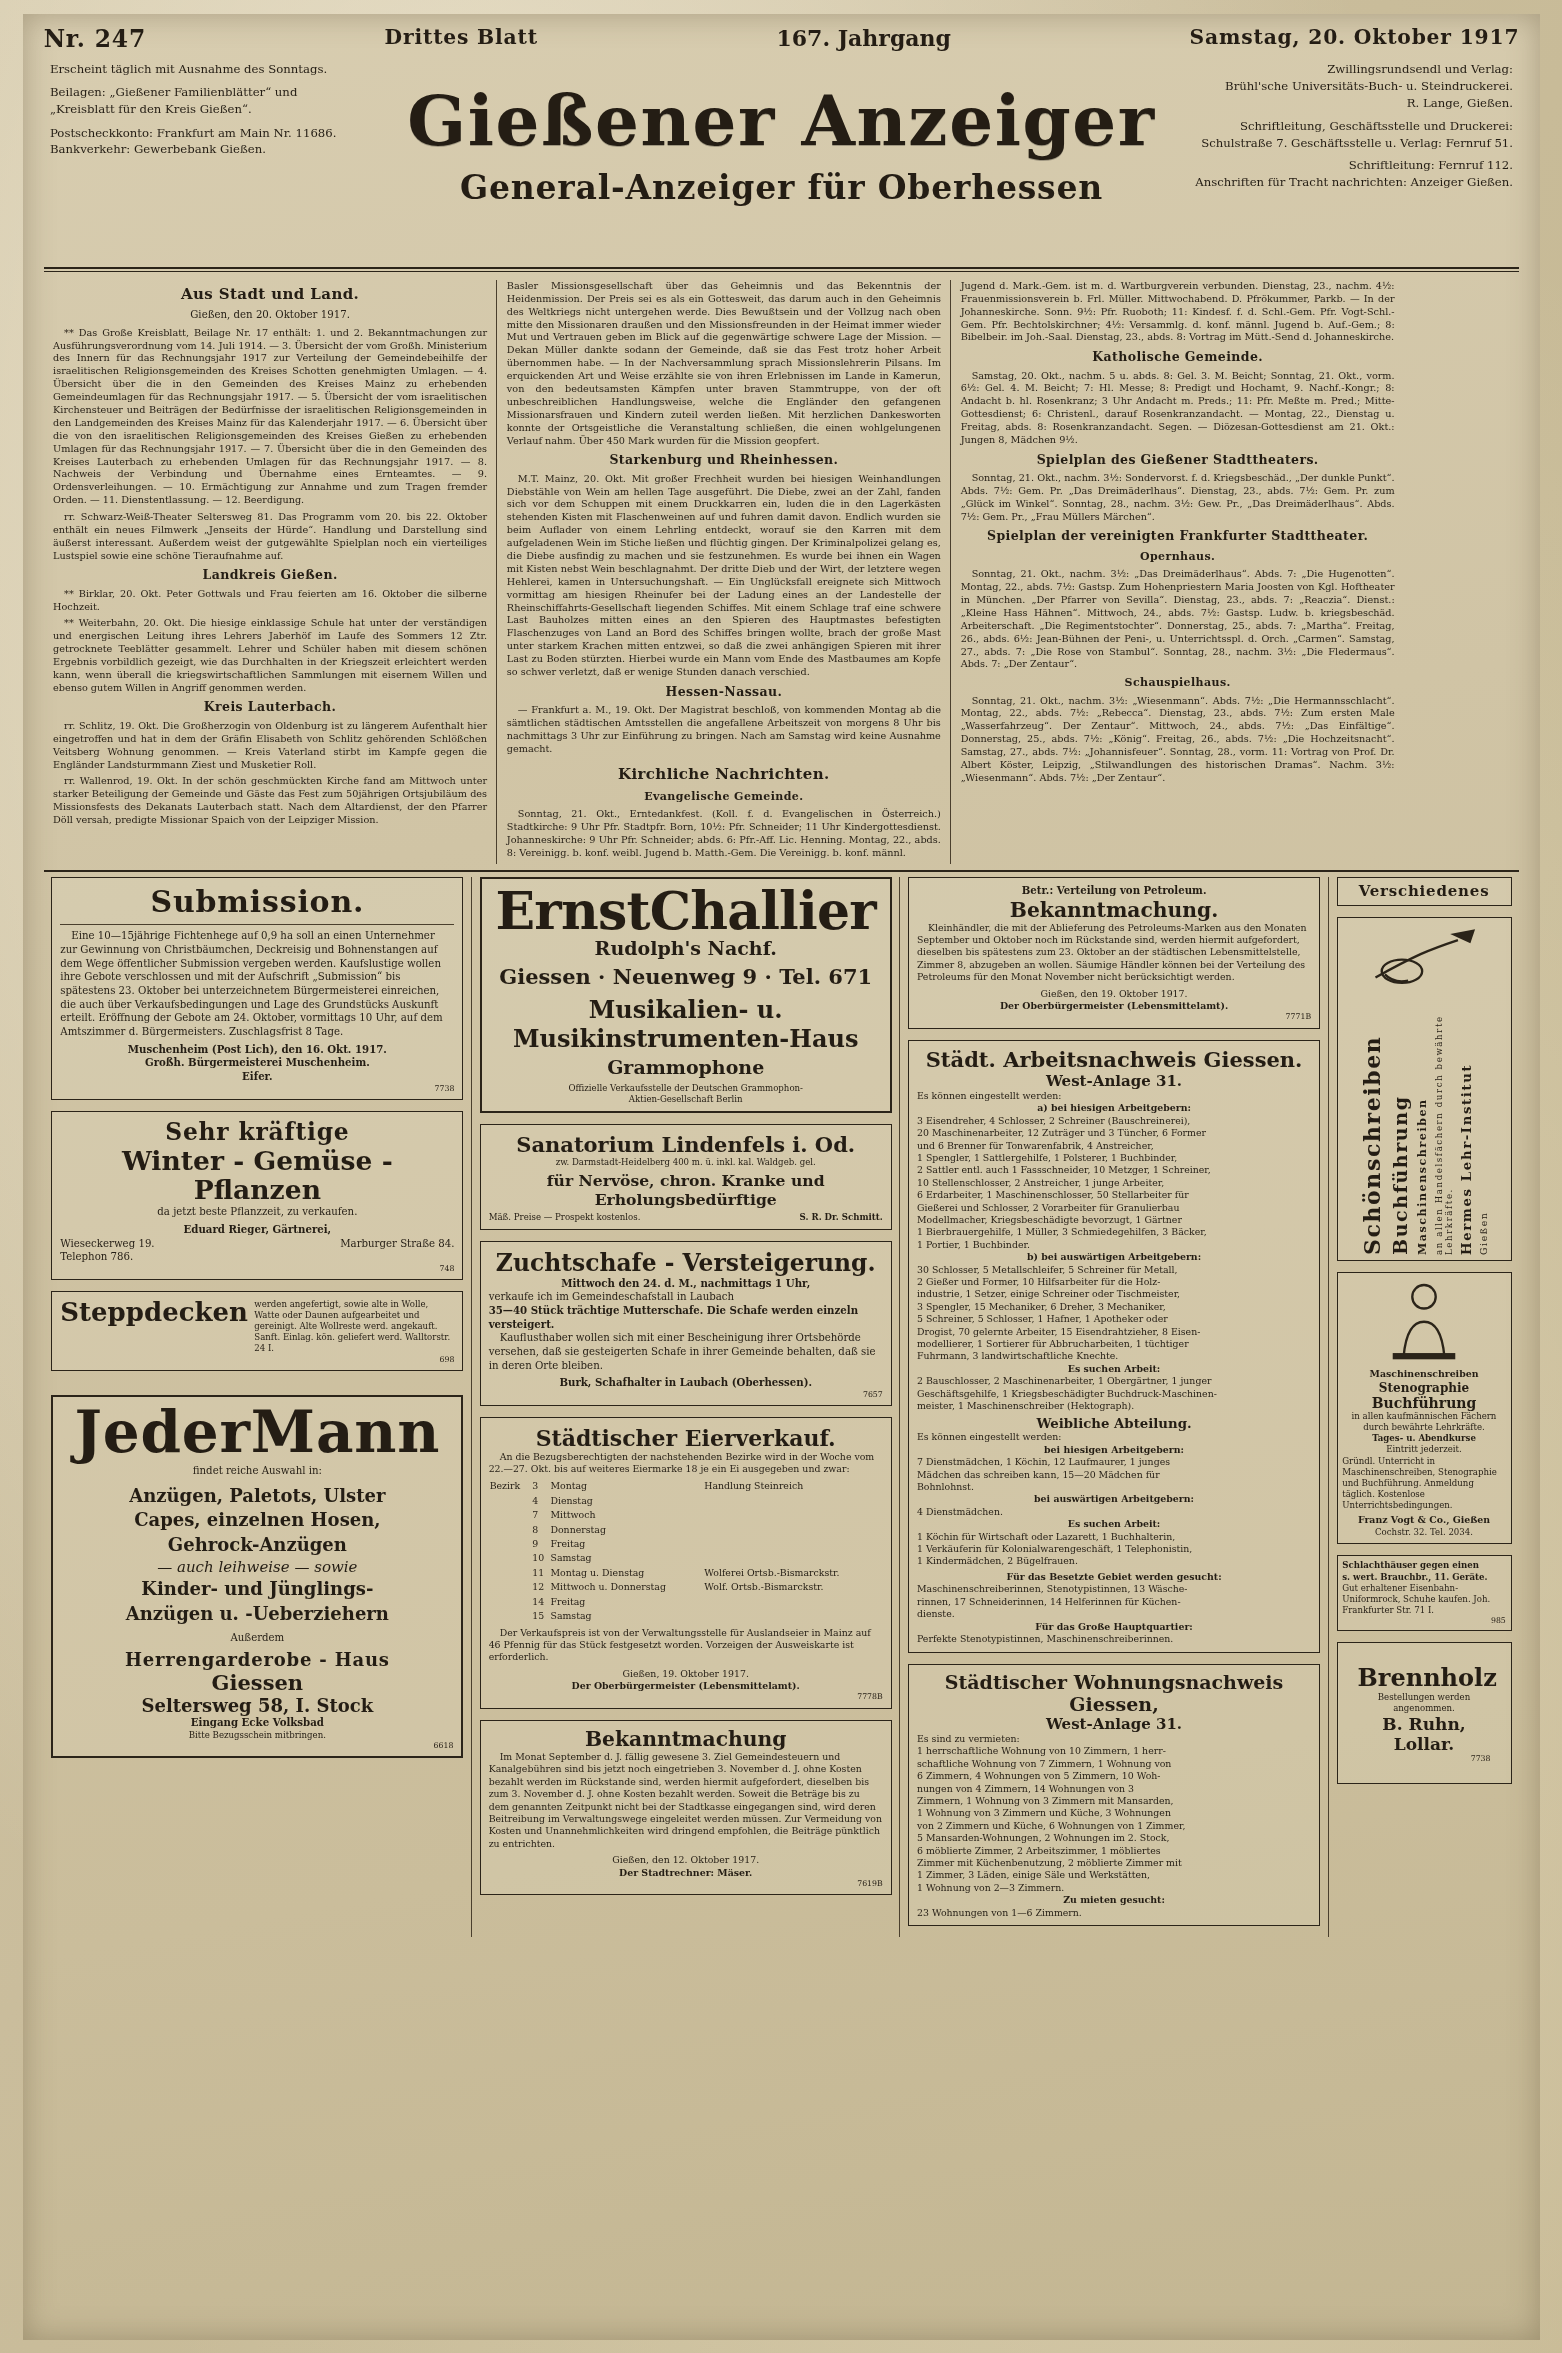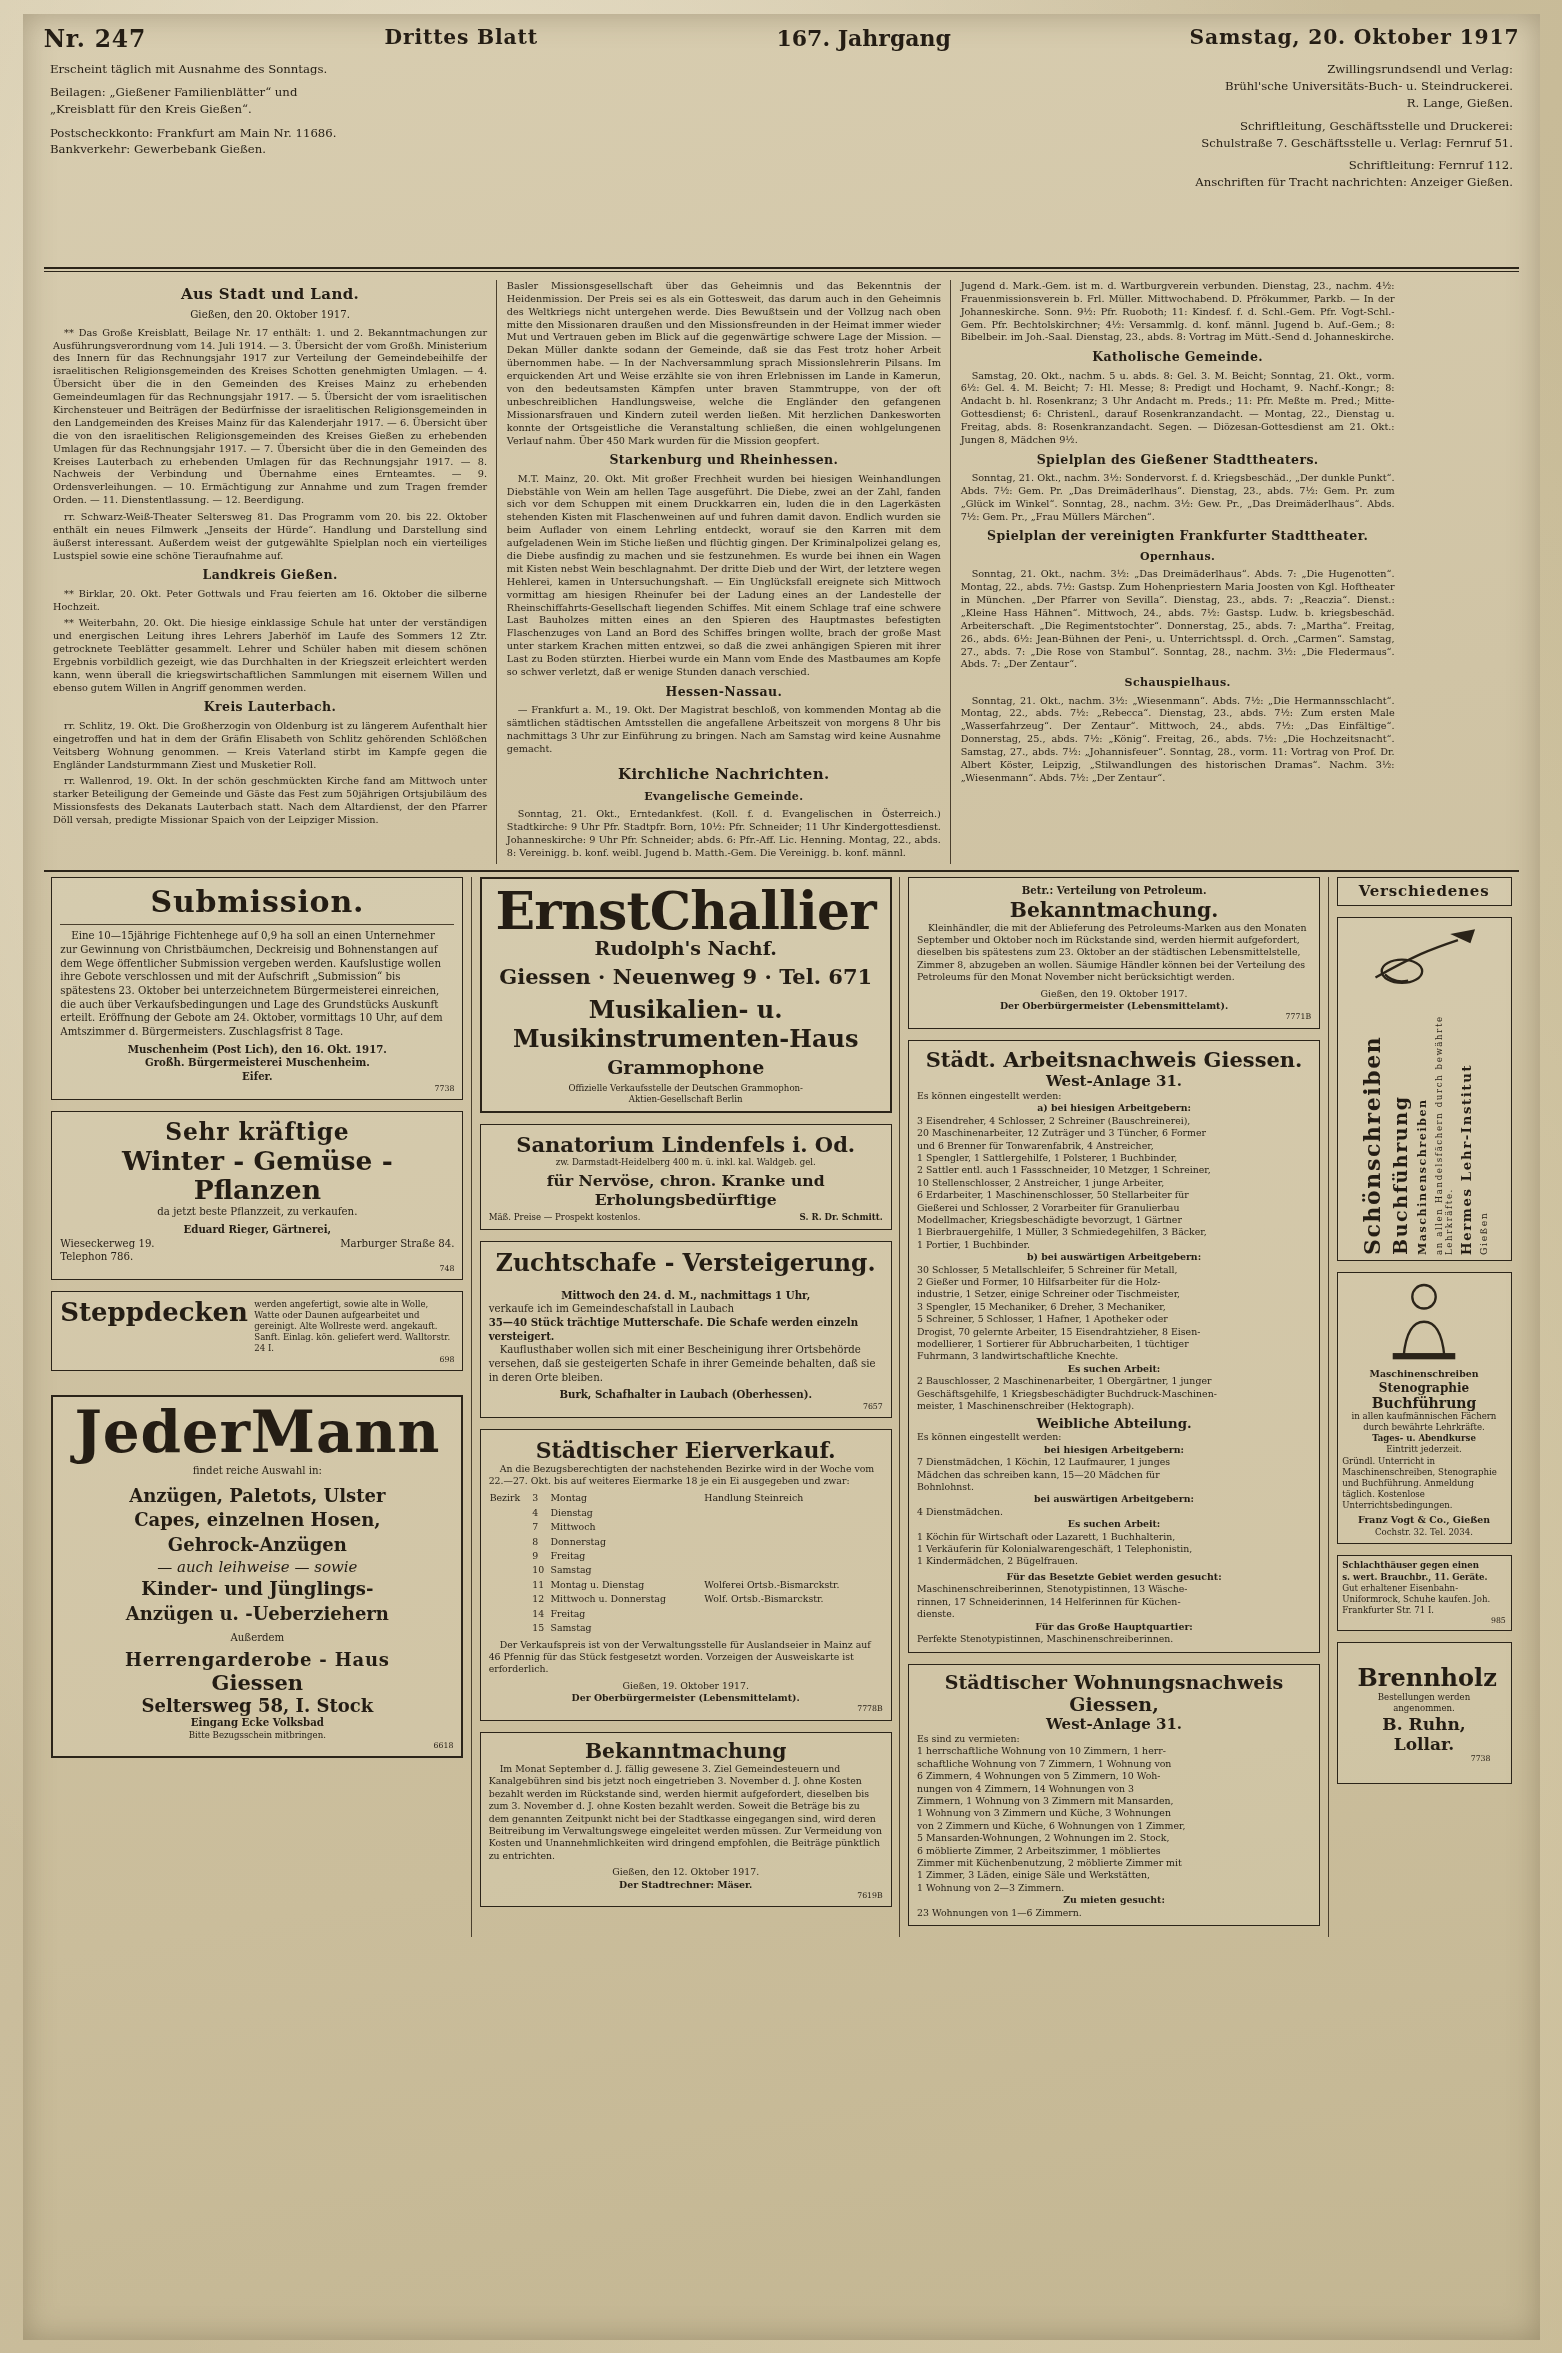--- a/index.html
+++ b/index.html
@@ -122,20 +122,24 @@
         <div class="mh-right small" style="top:36px;">
           <div>Zwillingsrundsendl und Verlag:</div>
           <div>Brühl'sche Universitäts-Buch- u. Steindruckerei.</div>
           <div>R. Lange, Gießen.</div>
           <div style="margin-top:6.3px;">Schriftleitung, Geschäftsstelle und Druckerei:</div>
           <div>Schulstraße 7. Geschäftsstelle u. Verlag: Fernruf 51.</div>
           <div style="margin-top:4.7px;">Schriftleitung: Fernruf 112.</div>
           <div>Anschriften für Tracht nachrichten: Anzeiger Gießen.</div>
         </div>
 
+        <div style="position:absolute;left:0;right:0;top:41px;text-align:center;">
+          <div class="title">Gießener Anzeiger</div>
+          <div class="subtitle">General-Anzeiger für Oberhessen</div>
+        </div>
       </div>
 
       <hr class="rule">
       <hr class="rule thin">
 
       <div class="cols">
 
         <div class="col c1">
           <div class="hdl">Aus Stadt und Land.</div>
           <div class="dateline">Gießen, den 20. Oktober 1917.</div>
@@ -259,21 +263,21 @@
             <div class="c tiny">zw. Darmstadt-Heidelberg 400 m. ü. inkl. kal. Waldgeb. gel.</div>
             <div class="c b" style="font-size:15.6px;margin:3.1px 0;">für Nervöse, chron. Kranke und Erholungsbedürftige</div>
             <div style="display:flex;justify-content:space-between;" class="tiny">
               <span>Mäß. Preise — Prospekt kostenlos.</span>
               <span class="b">S. R. Dr. Schmitt.</span>
             </div>
           </div>
 
           <div class="adbox">
             <div class="c b" style="font-size:23.4px;">Zuchtschafe - Versteigerung.</div>
-            <div class="c b t13" style="margin-top:12px;">Mittwoch den 24. d. M., nachmittags 1 Uhr,</div>
+            <div class="c b t13" style="margin-top:0;">Mittwoch den 24. d. M., nachmittags 1 Uhr,</div>
             <div class="t13">verkaufe ich im Gemeindeschafstall in Laubach</div>
             <div class="t13 b">35—40 Stück trächtige Mutterschafe. Die Schafe werden einzeln versteigert.</div>
             <p class="t13">Kauflusthaber wollen sich mit einer Bescheinigung ihrer Ortsbehörde versehen, daß sie gesteigerten Schafe in ihrer Gemeinde behalten, daß sie in deren Orte bleiben.</p>
             <div class="c b t13">Burk, Schafhalter in Laubach (Oberhessen).</div>
             <div class="num">7657</div>
           </div>
 
           <div class="adbox">
             <div class="c b" style="font-size:22px;">Städtischer Eierverkauf.</div>
             <p class="t12">An die Bezugsberechtigten der nachstehenden Bezirke wird in der Woche vom 22.—27. Okt. bis auf weiteres Eiermarke 18 je ein Ei ausgegeben und zwar:</p>

